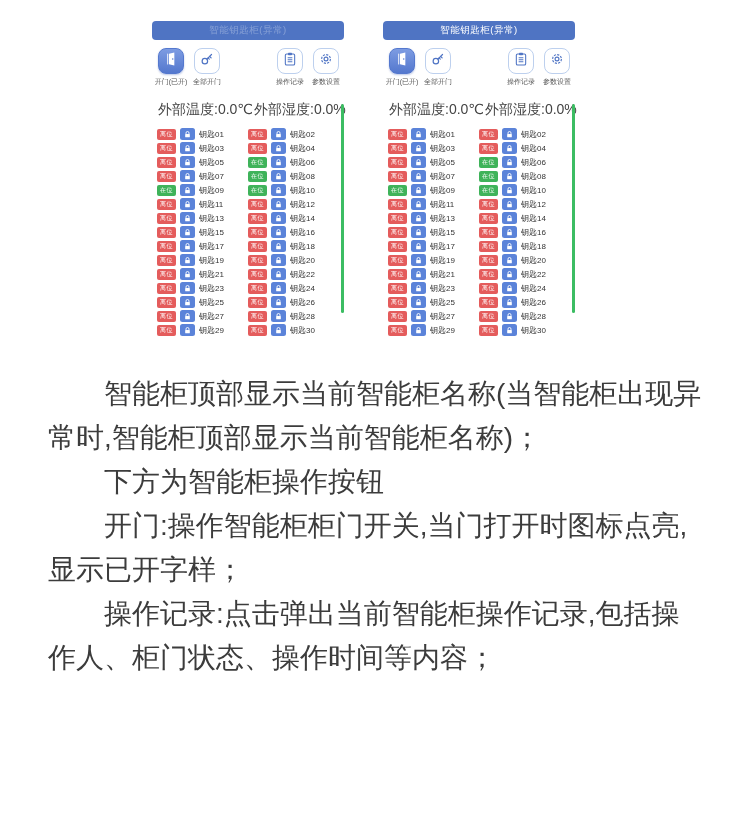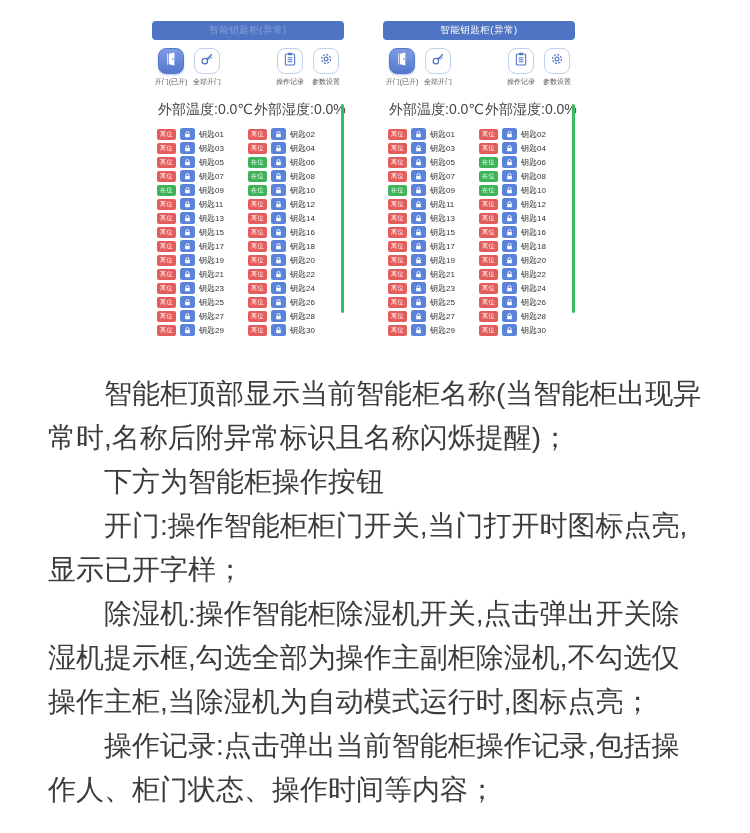--- a/index.html
+++ b/index.html
@@ -764,18 +764,17 @@
           </span>
           <span class="key-label">钥匙30</span>
         </div>
       </div>
     <div class="scrollbar"></div>
   </section>
 
 </div>
 
 <div class="description">
-    <p>智能柜顶部显示当前智能柜名称(当智能柜出现异常时,名称后附异常标识且名称闪烁提醒)；</p>
+    <p>智能柜顶部显示当前智能柜名称(当智能柜出现异常时,智能柜顶部显示当前智能柜名称)；</p>
     <p>下方为智能柜操作按钮</p>
     <p>开门:操作智能柜柜门开关,当门打开时图标点亮,显示已开字样；</p>
-    <p>除湿机:操作智能柜除湿机开关,点击弹出开关除湿机提示框,勾选全部为操作主副柜除湿机,不勾选仅操作主柜,当除湿机为自动模式运行时,图标点亮；</p>
     <p>操作记录:点击弹出当前智能柜操作记录,包括操作人、柜门状态、操作时间等内容；</p>
   </div>
 
 </body></html>

